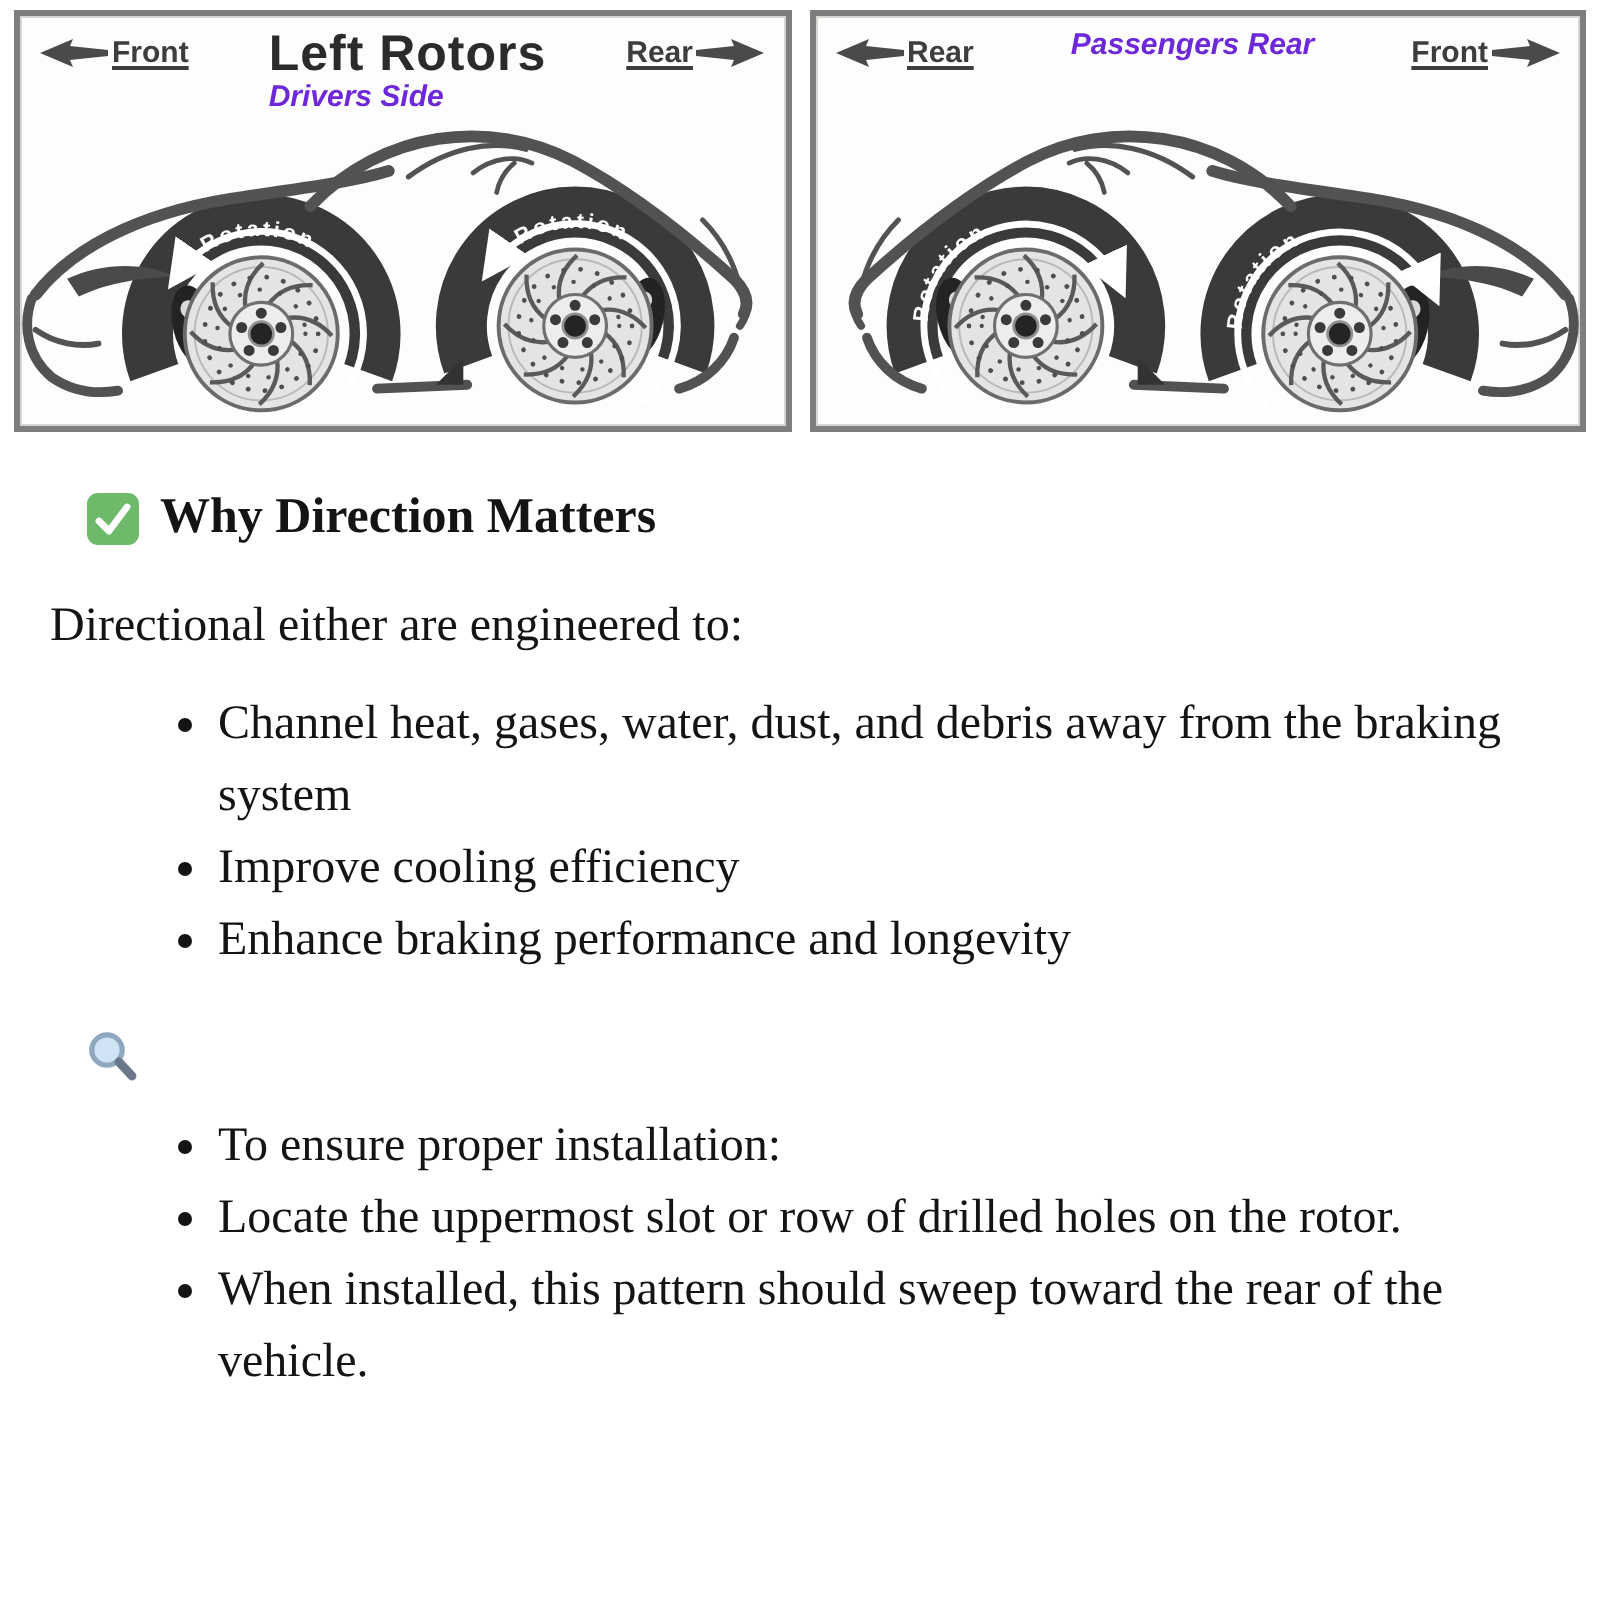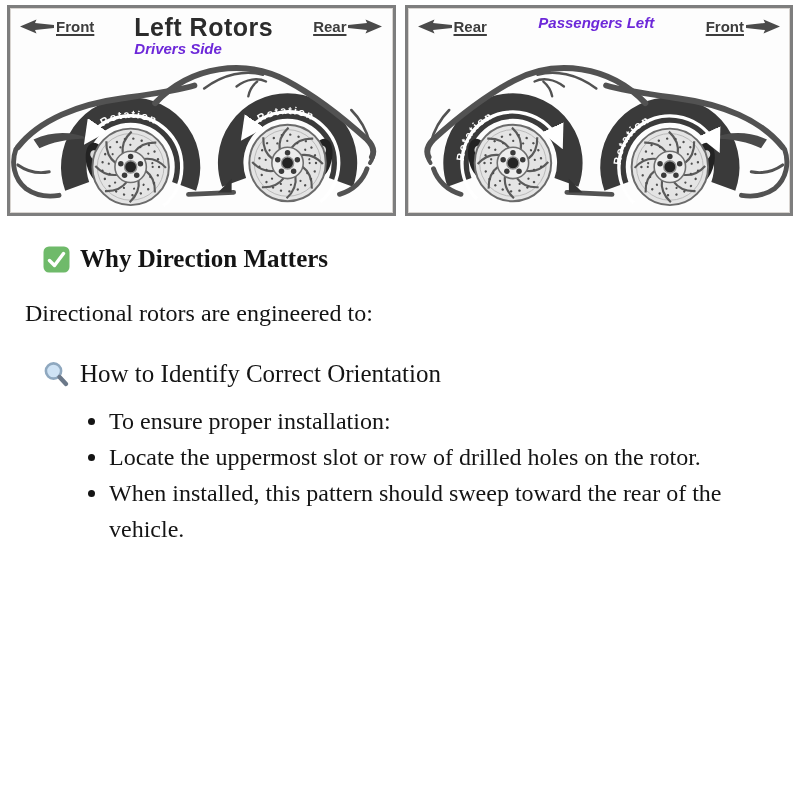--- a/index.html
+++ b/index.html
@@ -166,21 +166,21 @@
 
   <figure class="panel">
     <div class="panel-header">
       <div class="dir">
         <svg width="34" height="15">
             <path d="M34,6 L15,4 L16.5,0.5 L0,7.5 L16.5,14.5 L15,11 L34,9 Z" fill="#4a4a4a"></path>
           </svg>
         <span class="lbl">Rear</span>
       </div>
       <div class="titles">
-        <div class="panel-subtitle">Passengers Left</div>
+        <div class="panel-subtitle">Passengers Rear</div>
       </div>
       <div class="dir">
         <span class="lbl">Front</span>
         <svg width="34" height="15">
             <path d="M0,6 L19,4 L17.5,0.5 L34,7.5 L17.5,14.5 L19,11 L0,9 Z" fill="#4a4a4a"></path>
           </svg>
       </div>
     </div>
     <svg class="car-svg" viewBox="0 0 390 166" preserveAspectRatio="xMidYMax meet">
       <defs>
@@ -206,31 +206,35 @@
   <h2 class="sec-head">
     <span class="emoji">
       <svg width="27" height="27" viewBox="0 0 27 27">
           <rect x="0.5" y="0.5" width="26" height="26" rx="5.5" fill="#6fba6a"></rect>
           <path d="M6.5,14.5 L11.5,19.5 L20.5,7.5" fill="none" stroke="#ffffff" stroke-width="3.4" stroke-linecap="round" stroke-linejoin="round"></path>
         </svg>
     </span>
     <span>Why Direction Matters</span>
   </h2>
 
-  <p class="lead">Directional rotors are engineered to:</p>
-
+  <p class="lead">Directional either are engineered to:</p>
+
+  <ul class="blist">
+    <li><span>Channel heat, gases, water, dust, and debris away from the braking system</span></li>
+    <li><span>Improve cooling efficiency</span></li>
+    <li><span>Enhance braking performance and longevity</span></li>
+  </ul>
 
   <h2 class="sec-head regular">
     <span class="emoji">
       <svg width="27" height="27" viewBox="0 0 27 27">
           <circle cx="10.5" cy="10" r="7.6" fill="#cfe3f5" stroke="#8fa8bf" stroke-width="2.6"></circle>
           <line x1="16.5" y1="16" x2="23" y2="23" stroke="#6b7889" stroke-width="4.4" stroke-linecap="round"></line>
         </svg>
     </span>
-    <span>How to Identify Correct Orientation</span>
   </h2>
 
   <ul class="blist">
     <li><span>To ensure proper installation:</span></li>
     <li><span>Locate the uppermost slot or row of drilled holes on the rotor.</span></li>
     <li><span>When installed, this pattern should sweep toward the rear of the vehicle.</span></li>
   </ul>
 
 </article>
 

